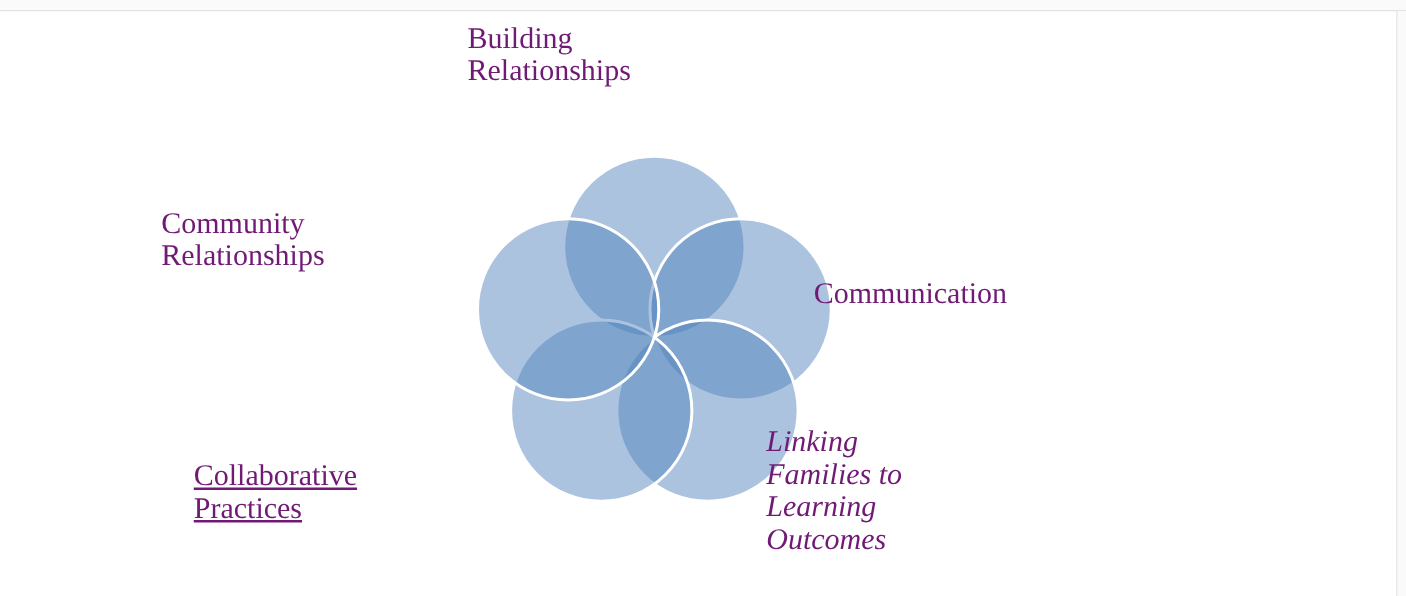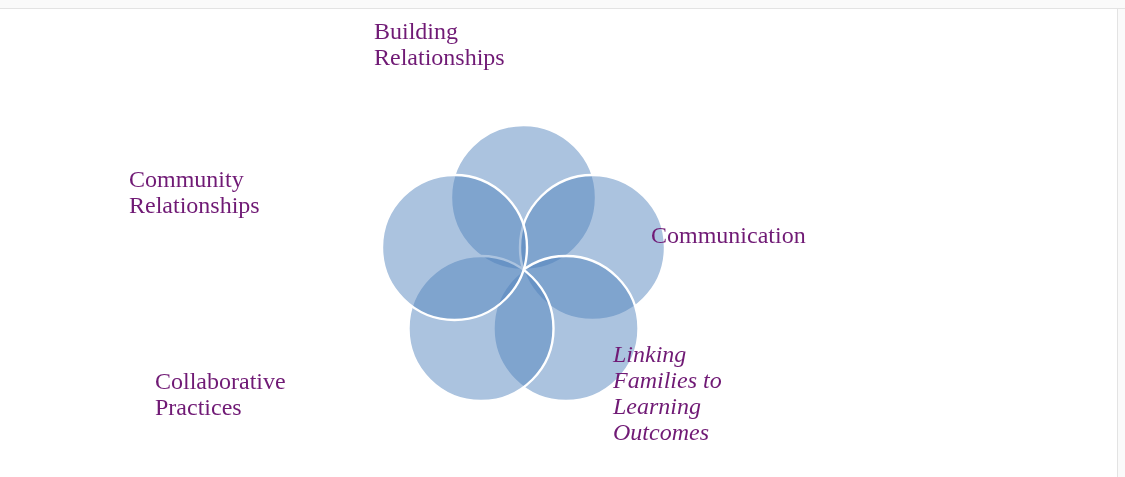--- a/index.html
+++ b/index.html
@@ -54,21 +54,21 @@
     text-align: left;
     font-size: 24px;
     line-height: 26px;
     color: #701a75;
     white-space: pre-line;
   }
   .label-building      { left: 374px; top: 18px;  width: 300px; }
   .label-community     { left: 129px; top: 166px; width: 300px; }
   .label-communication { left: 651px; top: 177px; width: 300px; margin-top: 45px; }
   .label-linking       { left: 613px; top: 341px; width: 250px; font-style: italic; }
-  .label-collaborative { left: 155px; top: 368px; width: 300px; }
+  .label-collaborative { left: 155px; top: 368px; width: 300px; text-decoration: underline; }
 </style>
 </head>
 <body>
 
 <div class="strip-top"></div>
 <div class="line-top"></div>
 <div class="strip-right"></div>
 <div class="line-right"></div>
 
 <svg class="venn-svg" viewBox="0 0 1125 477" aria-hidden="false">

